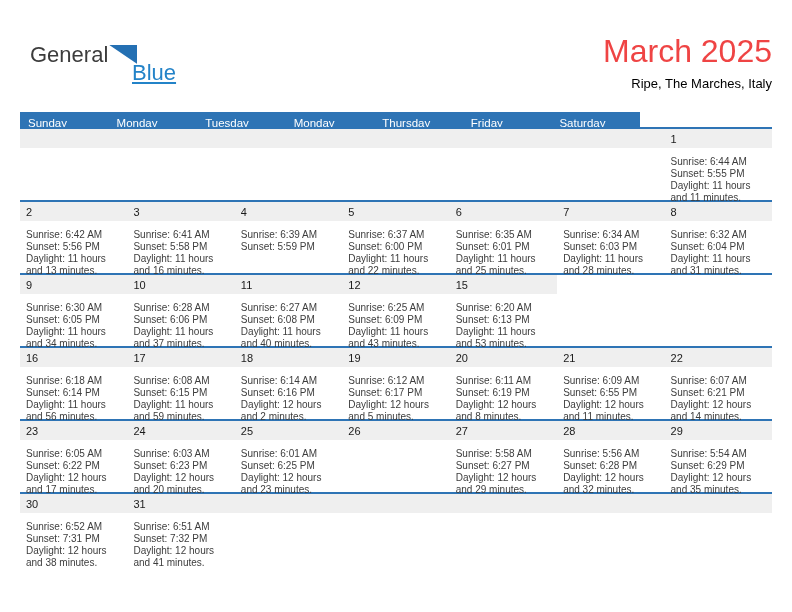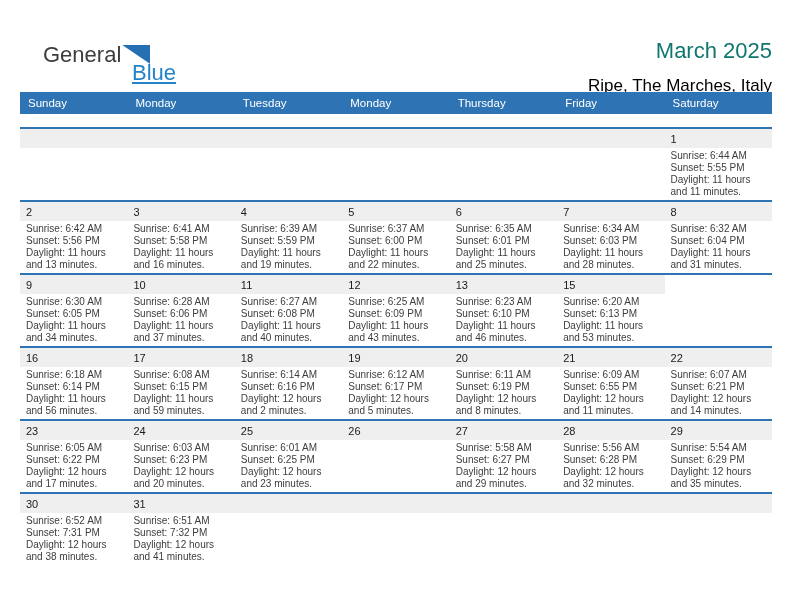--- a/index.html
+++ b/index.html
@@ -10,40 +10,40 @@
     position: relative;
     overflow: hidden;
     color: #1a1a1a;
   }
   .page { position: absolute; inset: 0; }
 
   
   .logo { position: absolute; left: 30px; top: 44px; }
   .logo-row1 { display: flex; align-items: flex-start; }
   .logo-general {
-    font-size: 22px; color: #3c3c3c; letter-spacing: 0px; line-height: 22px; margin-left: 13px;
+    font-size: 22px; color: #3c3c3c; letter-spacing: 0px; line-height: 22px;
   }
   .logo-triangle {
     width: 28px; height: 19px; margin-left: 1px; margin-top: 1px;
     background: var(--logo-triangle-blue, #2470b3);
     clip-path: polygon(0 0, 100% 0, 100% 100%);
   }
   .logo-blue {
     font-size: 22px; color: var(--logo-blue, #2383c8);
     line-height: 22px; margin-top: -4px; margin-left: 102px; text-decoration: underline;
   }
 
   
   .titles { position: absolute; right: 20px; top: 36px; text-align: right; }
-  .month-title { font-size: 22px; color: #0f766e; line-height: 30px; }
-  .location { font-size: 17px; color: #000; margin-top: 10px; }
+  .month-title { font-size: 32px; color: #ef4444; line-height: 30px; }
+  .location { font-size: 13px; color: #000; margin-top: 10px; }
 
   
   .weekday-row {
-    position: absolute; left: 20px; top: 92px; width: 752px; height: 22px;
+    position: absolute; left: 20px; top: 112px; width: 620px; height: 22px;
     background: var(--accent-blue, #2e74b5);
     display: grid; grid-template-columns: repeat(7, 1fr); align-items: center;
   }
   .weekday {
     color: #ffffff; font-size: 11.5px; padding-left: 8px;
     white-space: nowrap; overflow: hidden;
   }
 
   
   .grid { position: absolute; left: 20px; top: 127px; width: 752px; }
@@ -52,21 +52,21 @@
     display: grid; grid-template-columns: repeat(7, 1fr);
     height: 73px;
   }
   .cell { overflow: visible; }
   .num {
     height: 19px; background: var(--band-gray, #efefef);
     font-size: 11px; color: #1a1a1a;
     padding: 3px 0 0 6px; line-height: 14px;
   }
   .det {
-    padding: 2px 4px 0 6px;
+    padding: 8px 4px 0 6px;
     font-size: 10px; line-height: 11.9px; color: #3d3d3d;
   }
 </style>
 </head>
 <body>
 
 <div class="page">
 
   <div class="logo">
     <div class="logo-row1">
@@ -141,21 +141,20 @@
             <div>Sunrise: 6:41 AM</div>
             <div>Sunset: 5:58 PM</div>
             <div>Daylight: 11 hours and 16 minutes.</div>
           </div>
         </div>
         <div class="cell">
           <div class="num">4</div>
           <div class="det">
             <div>Sunrise: 6:39 AM</div>
             <div>Sunset: 5:59 PM</div>
-            <div>Daylight: 11 hours and 19 minutes.</div>
           </div>
         </div>
         <div class="cell">
           <div class="num">5</div>
           <div class="det">
             <div>Sunrise: 6:37 AM</div>
             <div>Sunset: 6:00 PM</div>
             <div>Daylight: 11 hours and 22 minutes.</div>
           </div>
         </div>
@@ -211,28 +210,20 @@
         </div>
         <div class="cell">
           <div class="num">12</div>
           <div class="det">
             <div>Sunrise: 6:25 AM</div>
             <div>Sunset: 6:09 PM</div>
             <div>Daylight: 11 hours and 43 minutes.</div>
           </div>
         </div>
         <div class="cell">
-          <div class="num">13</div>
-          <div class="det">
-            <div>Sunrise: 6:23 AM</div>
-            <div>Sunset: 6:10 PM</div>
-            <div>Daylight: 11 hours and 46 minutes.</div>
-          </div>
-        </div>
-        <div class="cell">
           <div class="num">15</div>
           <div class="det">
             <div>Sunrise: 6:20 AM</div>
             <div>Sunset: 6:13 PM</div>
             <div>Daylight: 11 hours and 53 minutes.</div>
           </div>
         </div>
       </div>
       <div class="week">
         <div class="cell">

